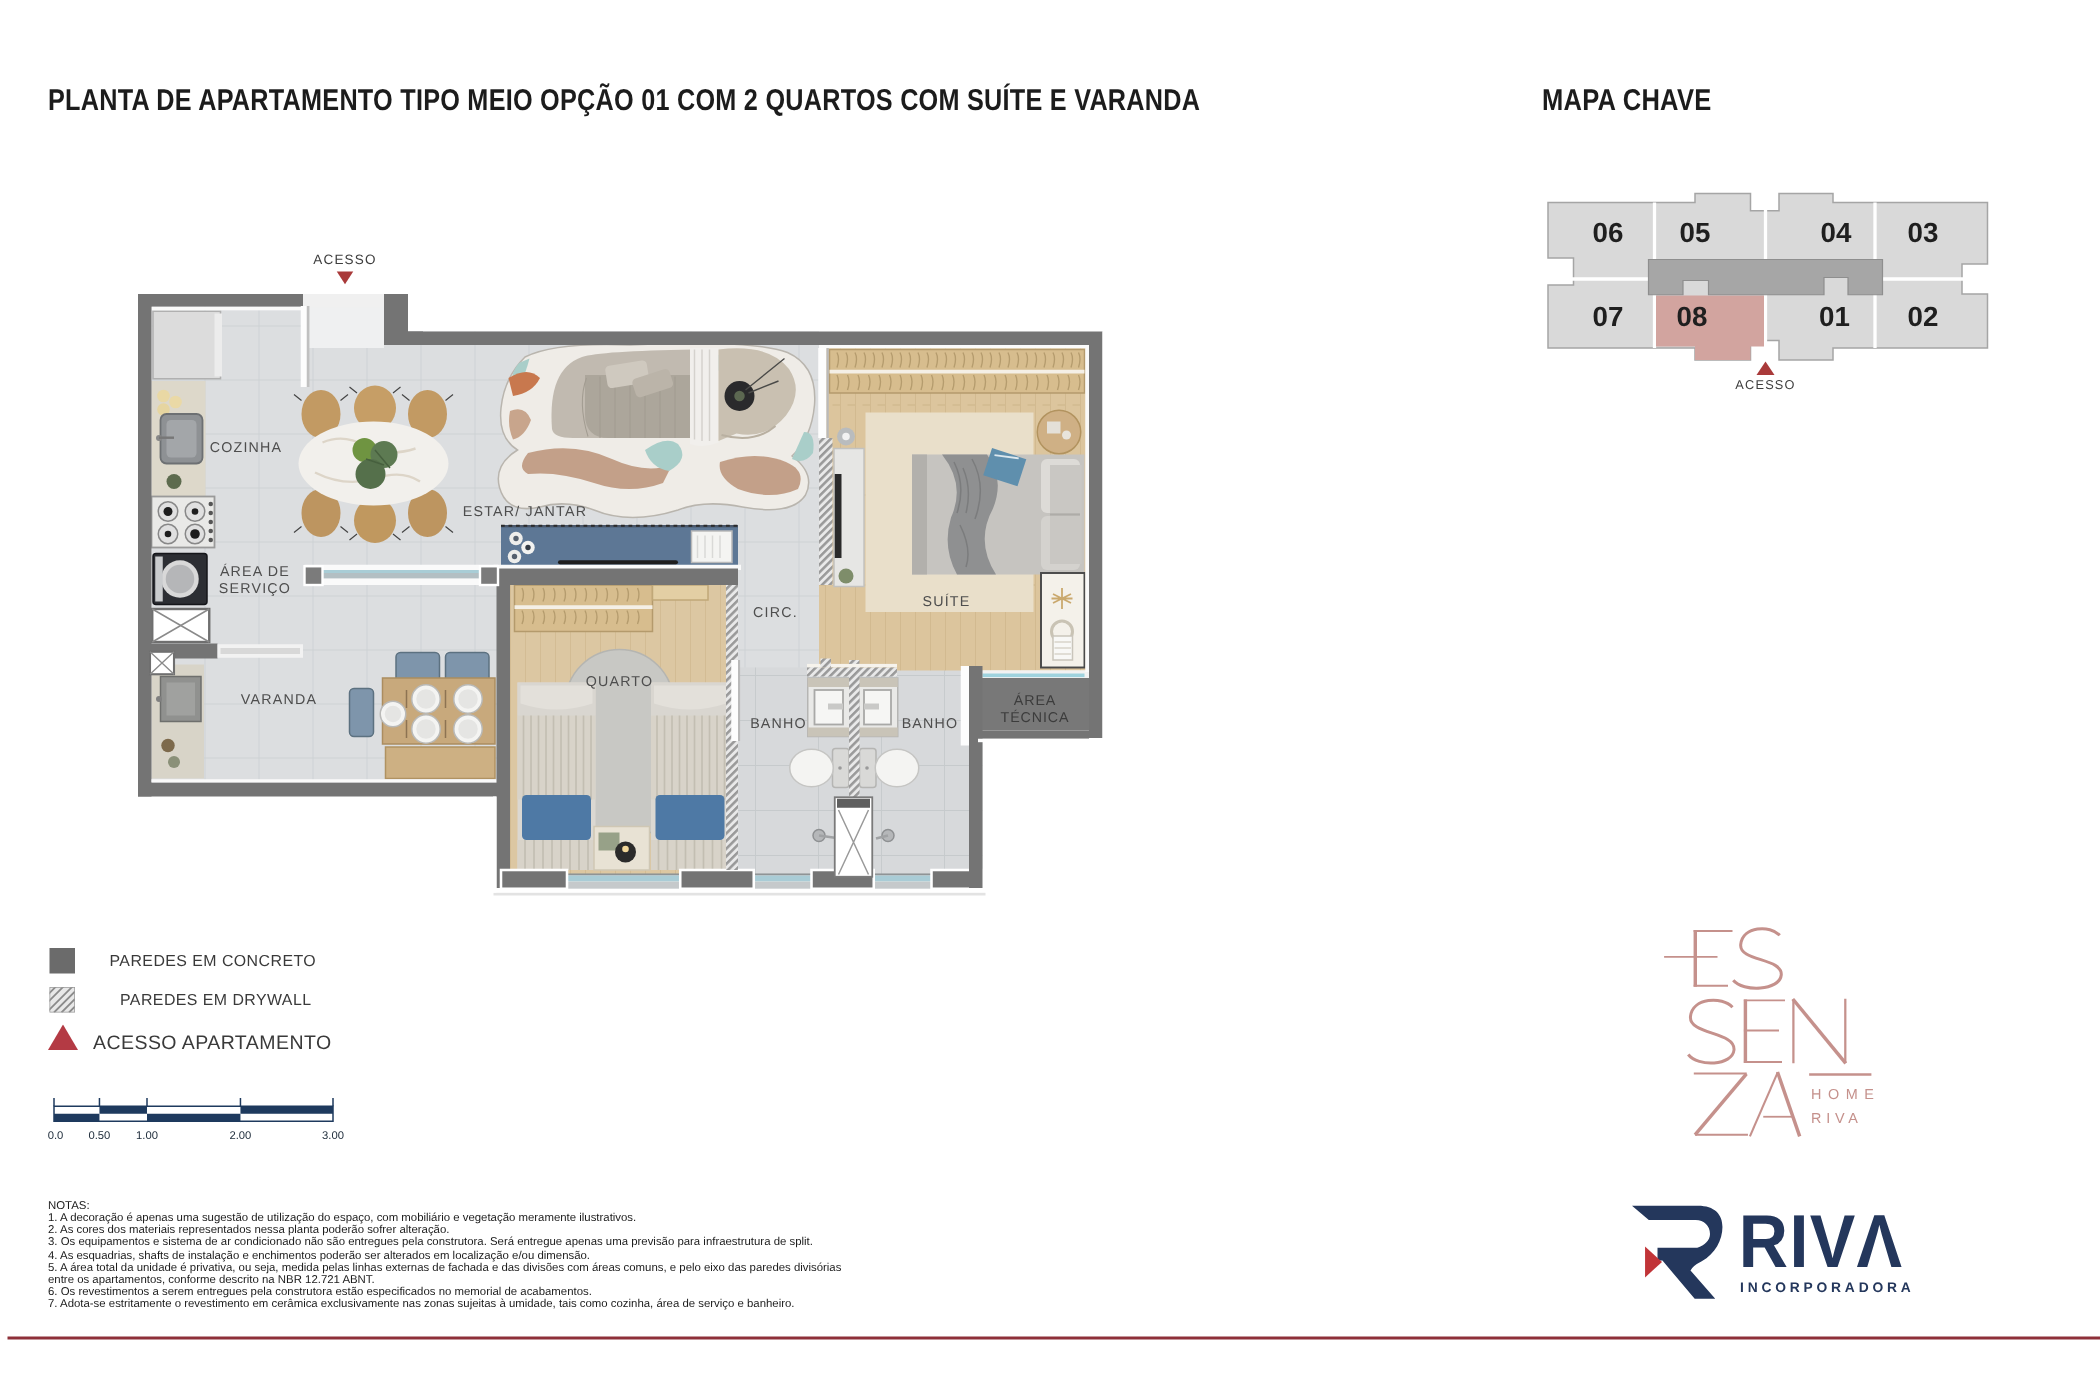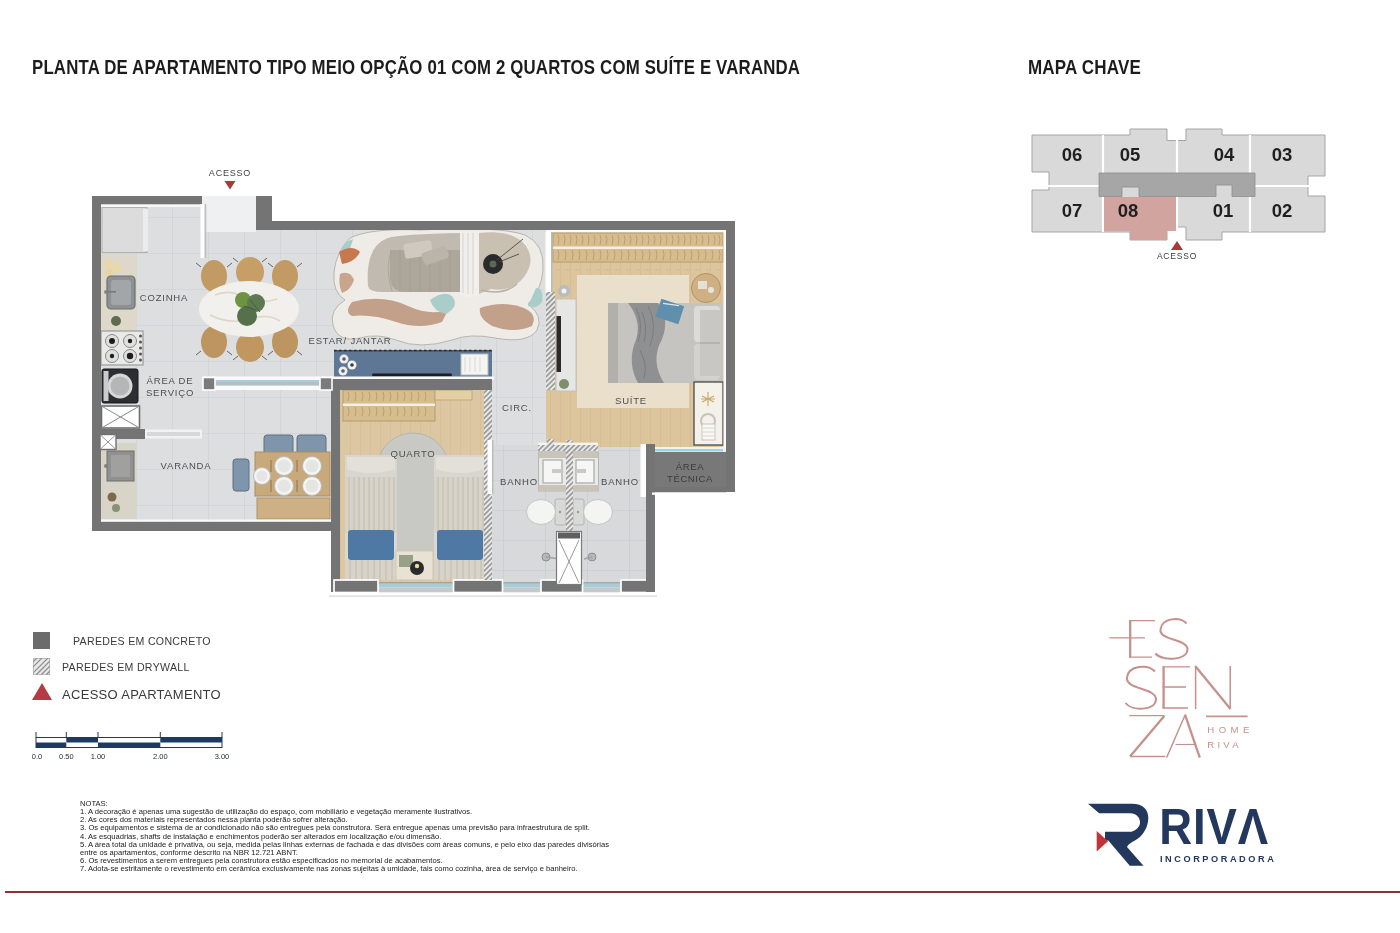--- a/index.html
+++ b/index.html
@@ -504,21 +504,21 @@
     <line x1="-4" y1="8" x2="8" y2="-4"></line>
       <line x1="-4" y1="13" x2="13" y2="-4"></line>
     <line x1="-2" y1="17" x2="17" y2="-2"></line>
       <line x1="3" y1="17" x2="17" y2="3"></line>
     <line x1="8" y1="17" x2="17" y2="8"></line>
       <line x1="13" y1="17" x2="17" y2="13"></line>
   </g>
   <rect x="0" y="0" width="17" height="17" fill="none" stroke="#9a9a9a"></rect>
 </svg>
 
-<div class="abs" style="left:62px;top:661px;font-size:10.6px;color:#3a3a3a;letter-spacing:0.3px;">PAREDES EM DRYWALL</div>
+<div class="abs" style="left:80px;top:661px;font-size:10.6px;color:#3a3a3a;letter-spacing:0.3px;">PAREDES EM DRYWALL</div>
 
 <svg class="abs" style="left:32px;top:683px;" width="20" height="17">
   <polygon points="10,0 20,17 0,17" fill="#b43a44"></polygon>
 </svg>
 
 <div class="abs" style="left:62px;top:687px;font-size:13px;color:#3a3a3a;letter-spacing:0.3px;">ACESSO APARTAMENTO</div>
 
 <svg class="abs" style="left:30px;top:728px;" width="200" height="36" viewBox="0 0 200 36">
   <g id="scalebar">
     <rect x="6" y="9.5" width="186" height="10" fill="#ffffff" stroke="#1e3a5e" stroke-width="1"></rect>
@@ -538,21 +538,21 @@
     <g font-size="7.5" fill="#22303e" text-anchor="middle">
       <text x="7" y="31">0.0</text>
       <text x="36.3" y="31">0.50</text>
       <text x="68" y="31">1.00</text>
       <text x="130.3" y="31">2.00</text>
       <text x="192" y="31">3.00</text>
     </g>
   </g>
 </svg>
 
-<div class="abs" style="left:32px;top:800px;font-size:7.6px;line-height:8.15px;color:#1a1a1a;white-space:nowrap;margin-left:48px;">
+<div class="abs" style="left:32px;top:800px;font-size:7.6px;line-height:8.15px;color:#1a1a1a;white-space:nowrap;">
 NOTAS:<br>
 1. A decoração é apenas uma sugestão de utilização do espaço, com mobiliário e vegetação meramente ilustrativos.<br>
 2. As cores dos materiais representados nessa planta poderão sofrer alteração.<br>
 3. Os equipamentos e sistema de ar condicionado não são entregues pela construtora. Será entregue apenas uma previsão para infraestrutura de split.<br>
 4. As esquadrias, shafts de instalação e enchimentos poderão ser alterados em localização e/ou dimensão.<br>
 5. A área total da unidade é privativa, ou seja, medida pelas linhas externas de fachada e das divisões com áreas comuns, e pelo eixo das paredes divisórias<br>
 entre os apartamentos, conforme descrito na NBR 12.721 ABNT.<br>
 6. Os revestimentos a serem entregues pela construtora estão especificados no memorial de acabamentos.<br>
 7. Adota-se estritamente o revestimento em cerâmica exclusivamente nas zonas sujeitas à umidade, tais como cozinha, área de serviço e banheiro.
 </div>

